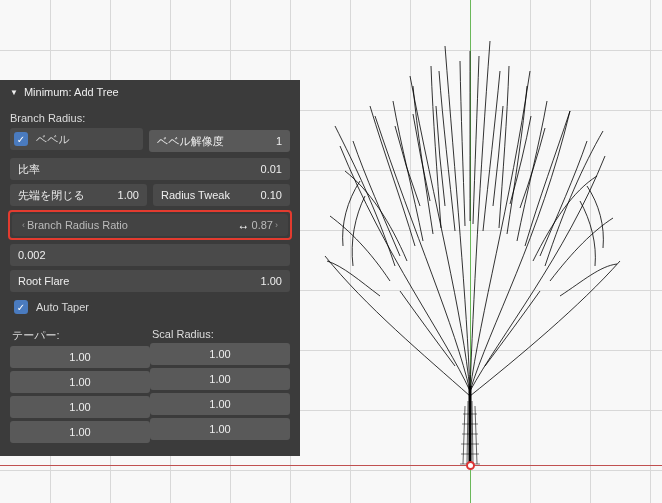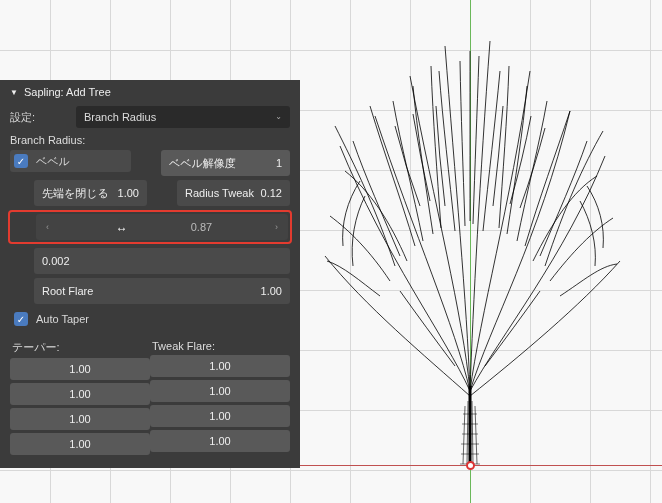--- a/index.html
+++ b/index.html
@@ -30,23 +30,22 @@
   .row { display:flex; gap:6px; align-items:center; margin-bottom:4px; }
   .label-fixed { width:60px; }
   .select {
     flex:1; background:#2a2a2a; color:#ddd; height:22px; line-height:22px;
     padding:0 8px; border-radius:3px; display:flex; justify-content:space-between; align-items:center;
   }
   .section-label { color:#ddd; margin:6px 0 4px 0; }
   
   .field {
     background:#595959; color:#eee; height:22px; line-height:22px; border-radius:3px;
-    padding:13px 8px; display:flex; justify-content:space-between; align-items:center; flex:1;
+    padding:7px 8px; display:flex; justify-content:space-between; align-items:center; flex:1;
     font-size:11px;
-    margin-left:24px;
   }
   .field.dark { background:#4a4a4a; }
   .field.dim  { background:#434343; color:#bbb; }
   .field .l { white-space:nowrap; overflow:hidden; }
   .field .r { white-space:nowrap; }
   .arrow { color:#999; font-size:9px; padding:0 2px; }
   
   .highlight-wrap { border:2px solid #e33b2f; border-radius:4px; padding:2px; margin:4px -2px; }
   .drag-cursor { font-size:12px; letter-spacing:-2px; color:#fff; margin:0 4px; }
   
@@ -97,59 +96,59 @@
       <path d="M115 200 Q 100 160 90 120 M125 195 Q 115 150 108 108 M205 198 Q 218 152 226 110 M215 202 Q 230 160 240 122 M140 200 Q 134 150 131 100 M188 200 Q 194 150 198 100 M150 360 Q 120 320 95 285 M180 360 Q 210 320 235 285"></path>
     </g>
   </svg>
   <div class="cursor-dot"></div>
 </div>
 
 <div class="panel">
 
   <div class="panel-header">
     <span class="disclosure">▼</span>
-    <span>Sapling: Add Tree</span>
+    <span>Minimum: Add Tree</span>
   </div>
 
-  <div class="row">
-    <span class="label-fixed">設定:</span>
-    <div class="select">
-      <span>Branch Radius</span>
-      <span class="v-chevron">⌄</span>
-    </div>
-  </div>
 
   <div class="section-label">Branch Radius:</div>
 
   <div class="row">
     <div class="chk-row boxed" style="flex:1;">
       <span class="chk on">✓</span>
       <span>ベベル</span>
     </div>
     <div class="field" style="flex:1;">
       <span class="l">ベベル解像度</span>
       <span class="r">1</span>
     </div>
   </div>
 
+  <div class="row">
+    <div class="field dark">
+      <span class="l">比率</span>
+      <span class="r">0.01</span>
+    </div>
+  </div>
 
   <div class="row">
     <div class="field dark">
       <span class="l">先端を閉じる</span>
       <span class="r">1.00</span>
     </div>
     <div class="field dark">
       <span class="l">Radius Tweak</span>
-      <span class="r">0.12</span>
+      <span class="r">0.10</span>
     </div>
   </div>
 
   <div class="highlight-wrap">
     <div class="field dim">
       <span class="arrow">‹</span>
+      <span class="l" style="flex:1">Branch Radius Ratio</span>
       <span class="drag-cursor">↔</span>
       <span class="r">0.87</span>
       <span class="arrow">›</span>
     </div>
   </div>
 
   <div class="row">
     <div class="field dark">
       <span class="r">0.002</span>
     </div>
@@ -170,21 +169,21 @@
 
   <div class="two-col">
     <div class="col">
       <div class="col-head">テーパー:</div>
       <div class="numcell">1.00</div>
       <div class="numcell">1.00</div>
       <div class="numcell">1.00</div>
       <div class="numcell">1.00</div>
     </div>
     <div class="col">
-      <div class="col-head">Tweak Flare:</div>
+      <div class="col-head">Scal Radius:</div>
       <div class="numcell">1.00</div>
       <div class="numcell">1.00</div>
       <div class="numcell">1.00</div>
       <div class="numcell">1.00</div>
     </div>
   </div>
 
 </div>
 
 </body></html>

